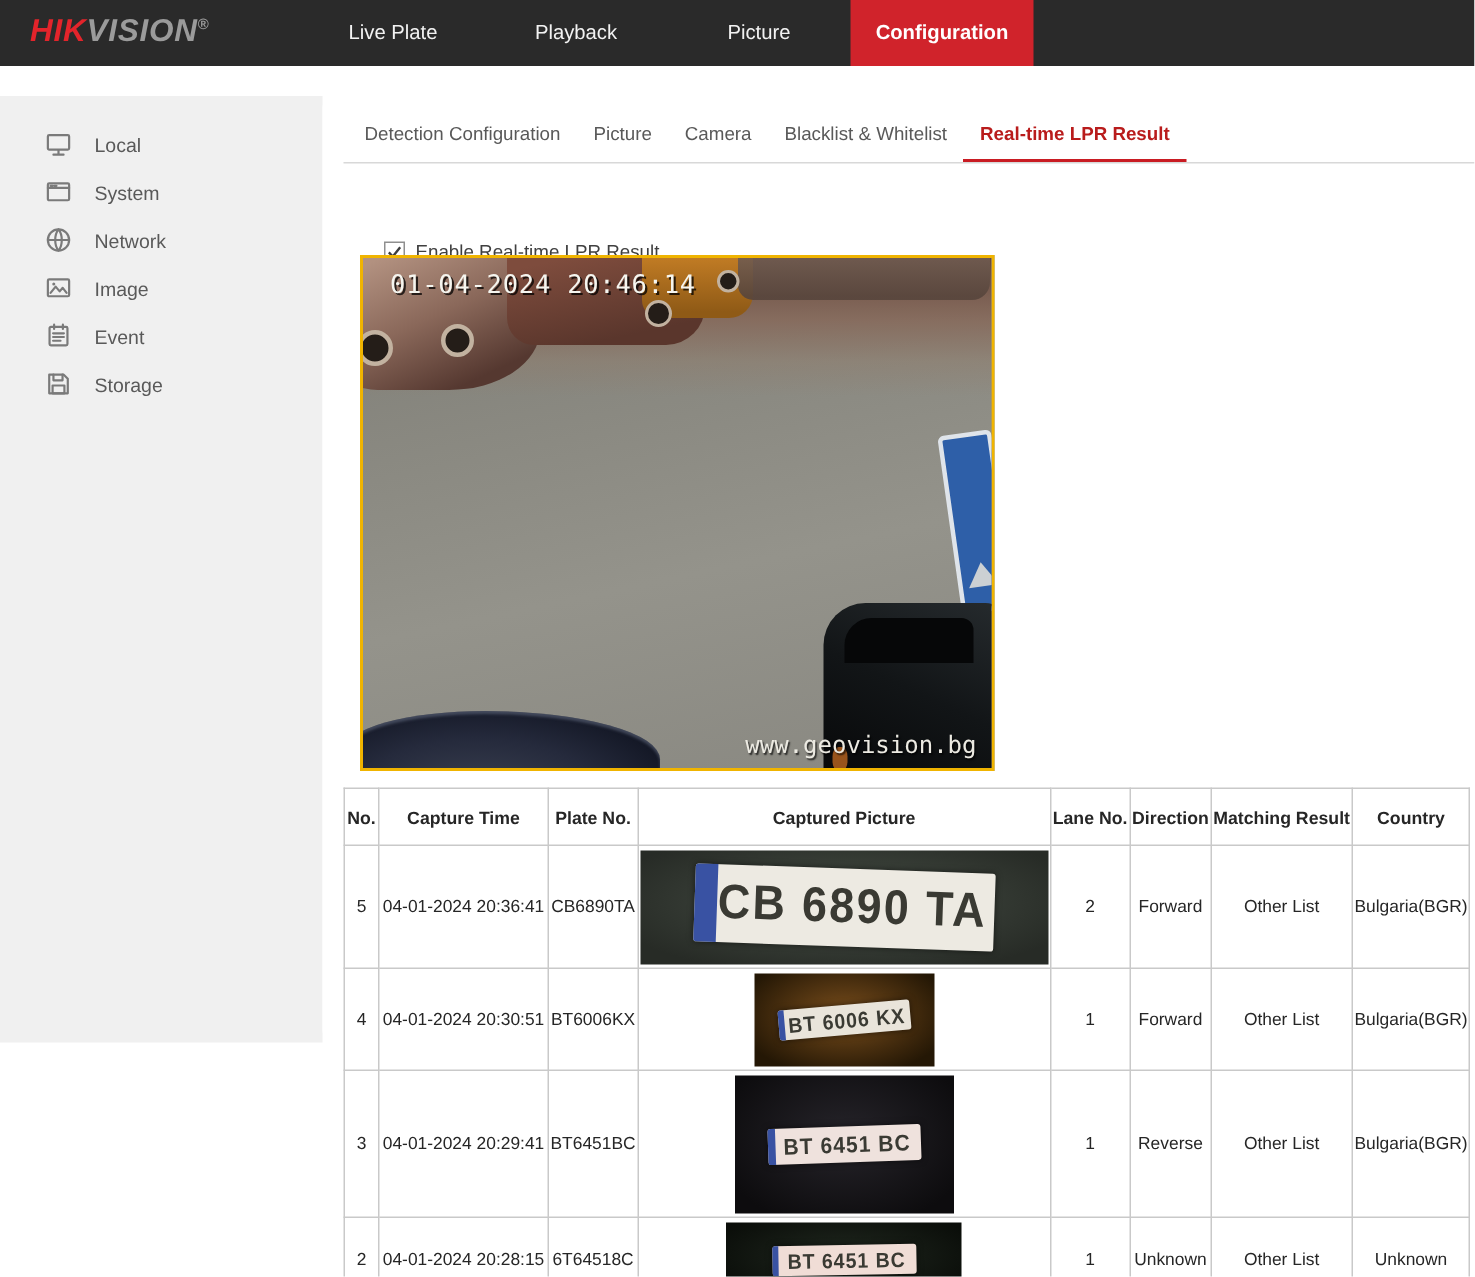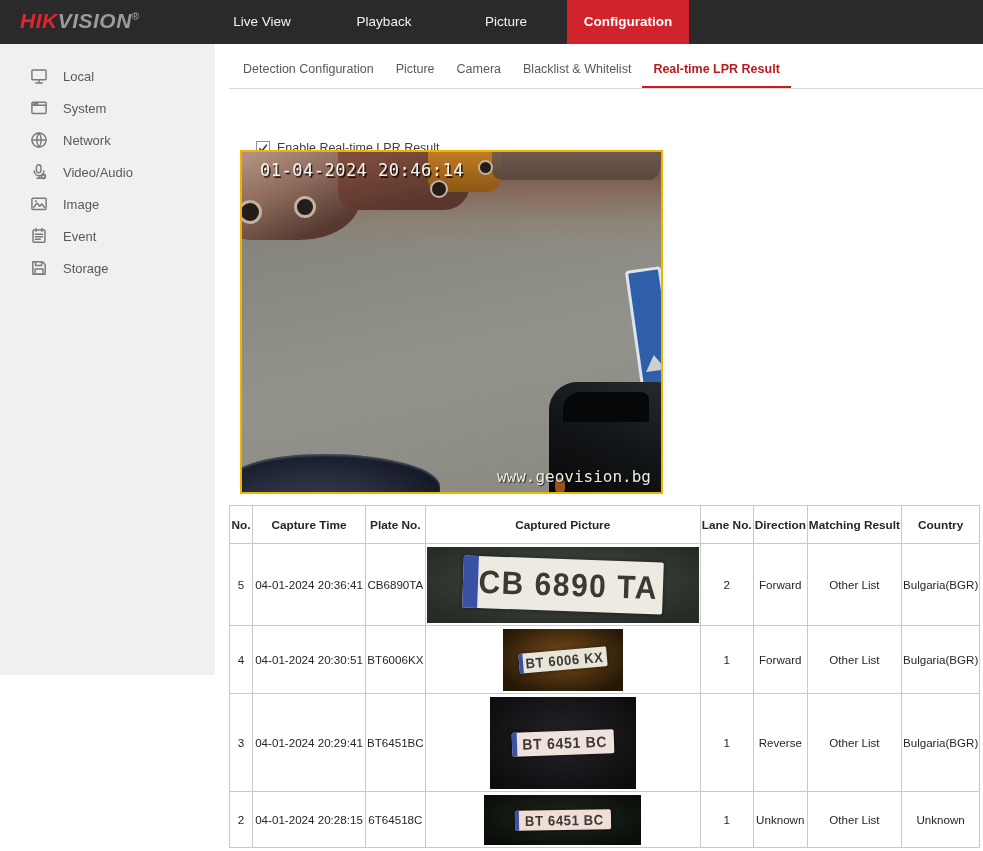--- a/index.html
+++ b/index.html
@@ -11,21 +11,21 @@
   .logo { position: absolute; left: 20px; top: 9px; font-style: italic; font-weight: bold;
     font-size: 21px; letter-spacing: .5px; white-space: nowrap; }
   .logo-hik { color: #e3242b; }
   .logo-vision { color: #9b9b9b; }
   .logo-reg { color: #9b9b9b; font-size: 10px; font-style: normal; vertical-align: 8px; }
   .nav-item { position: absolute; top: 0; width: 122px; height: 44px; line-height: 44px;
     text-align: center; color: #f2f2f2; font-size: 13.5px; cursor: pointer; }
   .nav-item.active { background: #d0232b; font-weight: bold; color:#fff; }
 
   
-  .main { display: flex; height: 631px; }
+  .main { display: flex; height: 631px; margin-top: 20px; }
   .sidebar { width: 215px; background: #f0f0f0; padding-top: 16px; flex: none; }
   .side-item { height: 32px; display: flex; align-items: center; gap: 15px;
     border-left: 4px solid transparent; padding-left: 26px; color: #595959;
     font-size: 13px; cursor: pointer; }
   .side-item .icon { width: 18px; height: 18px; color: #7a7a7a; flex: none; display:flex; }
   .side-item .icon svg { width: 18px; height: 18px; }
   .side-item.active { background: #fff; border-left-color: #c91c23; }
   .side-item.active .lbl { color: #c91c23; font-weight: bold; }
   .side-item.active .icon { color: #c91c23; }
 
@@ -109,21 +109,21 @@
     border-radius: 2px 0 0 2px; }
   .plate .txt { font-weight: bold; color: #3a3a33; line-height: 1;
     transform: scaleY(1.08); white-space: nowrap; }
 </style>
 </head>
 <body>
 
 <div class="navbar">
   <div class="logo"><span class="logo-hik">HIK</span><span class="logo-vision">VISION</span><span class="logo-reg">®</span></div>
   <nav id="nav-menu">
-      <div class="nav-item" style="left: 201px;">Live View</div>
+      <div class="nav-item" style="left: 201px;">Live Plate</div>
       <div class="nav-item" style="left: 323px;">Playback</div>
       <div class="nav-item" style="left: 445px;">Picture</div>
       <div class="nav-item active" style="left: 567px;">Configuration</div>
     </nav>
 </div>
 
 <div class="main">
   <aside class="sidebar" id="sidebar">
       <div class="side-item">
         <span class="icon">
@@ -144,31 +144,20 @@
         <span class="lbl">System</span>
       </div>
       <div class="side-item">
         <span class="icon">
           <svg viewBox="0 0 16 16" fill="none" stroke="currentColor" stroke-width="1.3" stroke-linecap="round" stroke-linejoin="round">
             <circle cx="8" cy="8" r="6.3"></circle>
             <path d="M1.7 8h12.6M8 1.7c-2.6 3.2-2.6 9.4 0 12.6M8 1.7c2.6 3.2 2.6 9.4 0 12.6"></path>
           </svg>
         </span>
         <span class="lbl">Network</span>
-      </div>
-      <div class="side-item">
-        <span class="icon">
-          <svg viewBox="0 0 16 16" fill="none" stroke="currentColor" stroke-width="1.3" stroke-linecap="round" stroke-linejoin="round">
-            <rect x="5.7" y="1.6" width="4" height="7" rx="2"></rect>
-            <path d="M3.7 7a4.3 4.3 0 0 0 8.6 0M8 11.3v2M6.2 13.5h3.6"></path>
-            <circle cx="11.9" cy="11.9" r="2.5" fill="currentColor" stroke="none"></circle>
-            <path d="M11.1 10.8l2 1.1-2 1.1z" fill="#f0f0f0" stroke="none"></path>
-          </svg>
-        </span>
-        <span class="lbl">Video/Audio</span>
       </div>
       <div class="side-item">
         <span class="icon">
           <svg viewBox="0 0 16 16" fill="none" stroke="currentColor" stroke-width="1.3" stroke-linecap="round" stroke-linejoin="round">
             <rect x="1.7" y="2.9" width="12.6" height="10" rx="0.8"></rect>
             <path d="M3.3 10.9l3-3.7 2.4 2.8 1.8-2.1 2.3 3"></path>
             <circle cx="5.2" cy="5.6" r="0.9" fill="currentColor" stroke="none"></circle>
           </svg>
         </span>
         <span class="lbl">Image</span>

